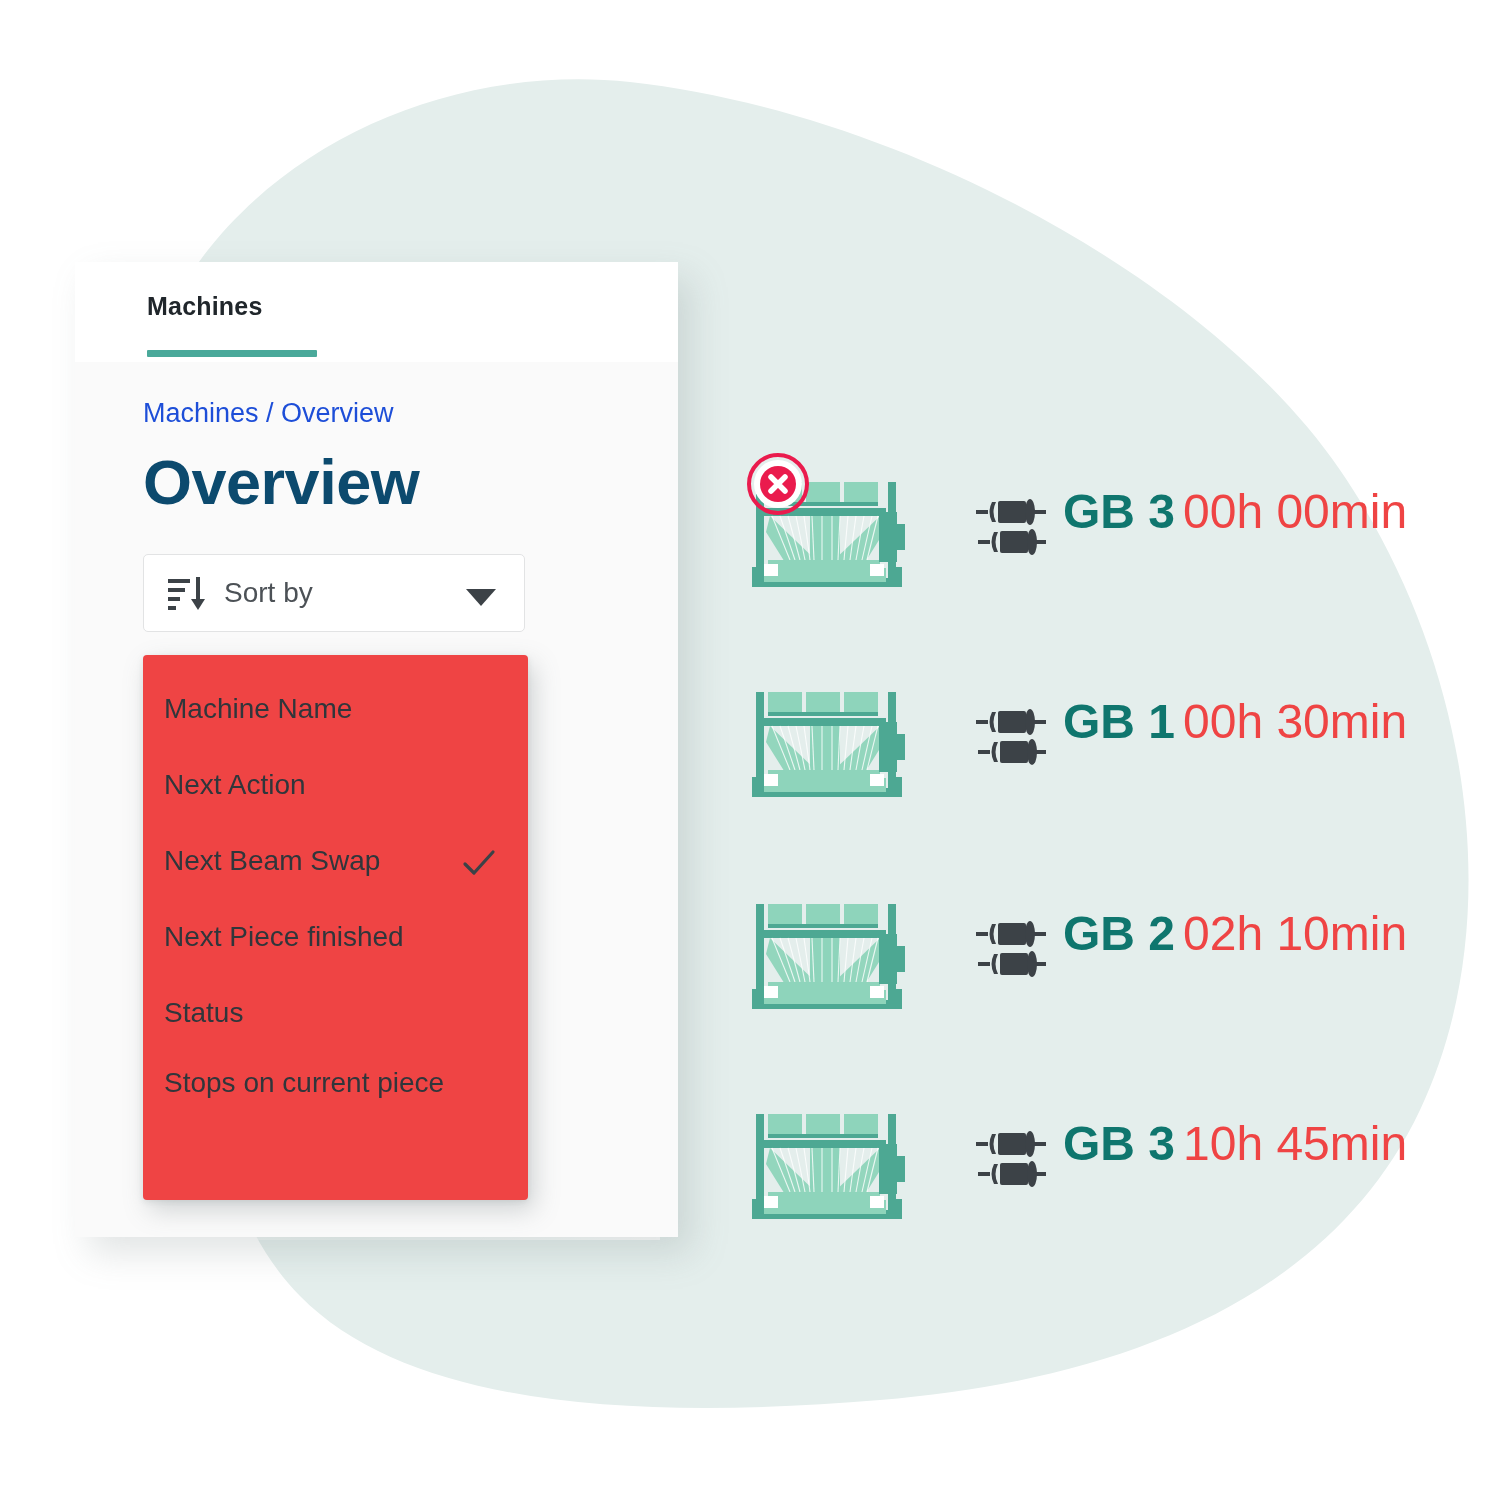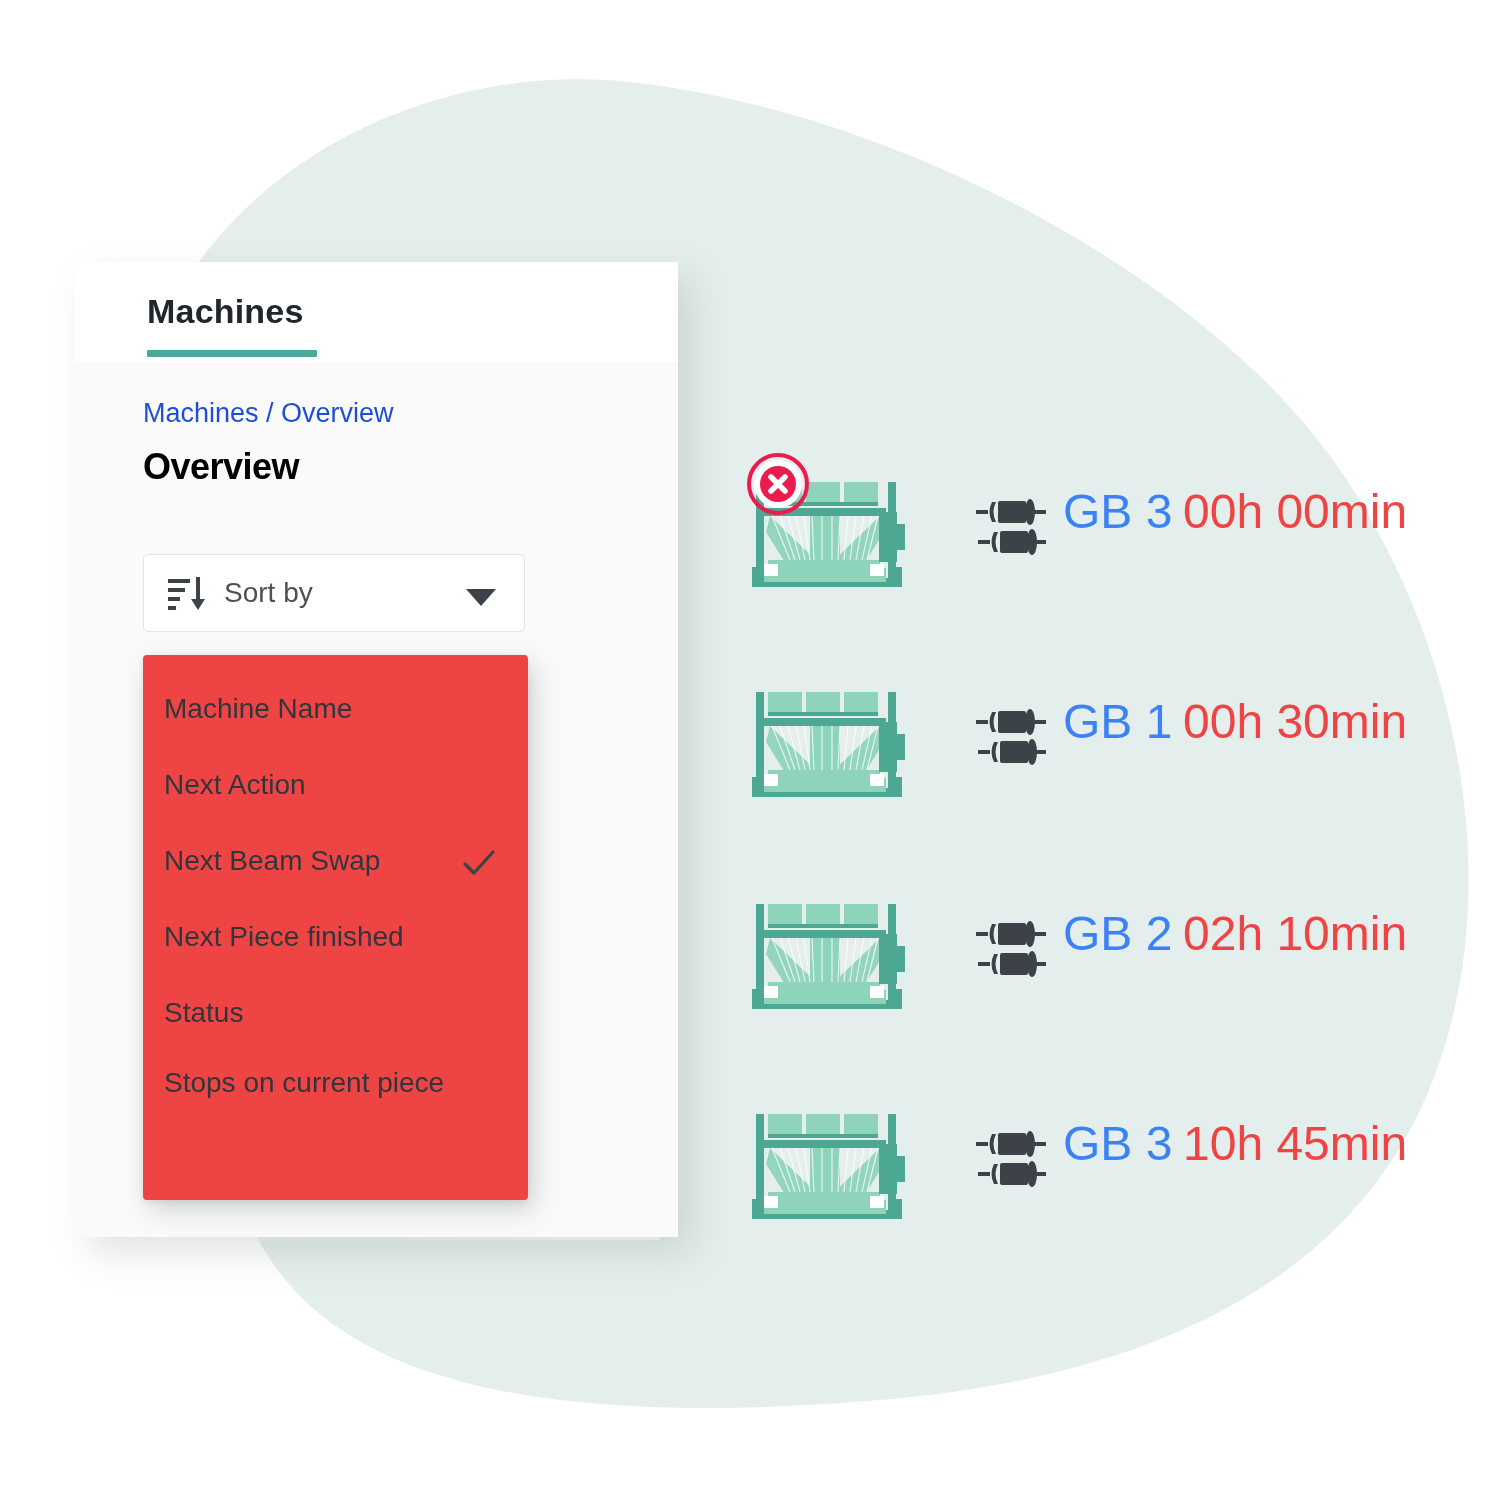--- a/index.html
+++ b/index.html
@@ -46,37 +46,37 @@
     position:absolute;left:75px;top:262px;width:603px;height:975px;
     background:#ffffff;
     box-shadow:14px 16px 34px rgba(120,130,130,0.22);
   }
   .card-head{
     position:absolute;left:0;top:0;width:603px;height:100px;
     background:#ffffff;
   }
   .tab{
     position:absolute;left:72px;top:30px;
-    font-size:34px;font-weight:bold;color:#20262b;letter-spacing:.2px;
+    font-size:25px;font-weight:bold;color:#20262b;letter-spacing:.2px;
   }
   .tab-underline{
     position:absolute;left:72px;top:88px;width:170px;height:7px;
     background:#4aa99a;border-radius:1px;
   }
   .card-body{
     position:absolute;left:0;top:100px;width:603px;height:875px;
     background:#fafafa;
   }
   .breadcrumb{
     position:absolute;left:68px;top:36px;
     font-size:27px;color:#1d4ed8;white-space:nowrap;
   }
   .page-title{
     position:absolute;left:68px;top:84px;
-    font-size:36px;font-weight:bold;color:#000000;letter-spacing:-.5px;text-align:center;
+    font-size:63px;font-weight:bold;color:#0c4a6e;letter-spacing:-.5px;text-align:center;
   }
 
   
   .sortby{
     position:absolute;left:68px;top:192px;width:382px;height:78px;
     background:#ffffff;border:1px solid #e2e3e4;border-radius:5px;
     box-sizing:border-box;
     padding-left:46px;
   }
   .sort-icon{position:absolute;left:24px;top:22px;width:38px;height:34px;}
@@ -107,21 +107,21 @@
   .menu-check{
     position:absolute;right:32px;top:22px;width:34px;height:34px;
   }
 
   
   .mach-row{position:absolute;left:748px;width:700px;height:180px;}
   .mach-art{position:absolute;left:0;top:14px;width:168px;height:128px;}
   .beam-icon{position:absolute;left:228px;top:38px;width:72px;height:62px;}
   .mach-name{
     position:absolute;left:315px;top:26px;
-    font-size:48px;color:#3b82f6;white-space:nowrap;
+    font-size:48px;color:#0f766e;white-space:nowrap;font-weight:bold;
   }
   .mach-time{
     position:absolute;left:435px;top:26px;
     font-size:48px;color:#ef4444;white-space:nowrap;
   }
   .error-badge{position:absolute;left:-1px;top:-5px;width:62px;height:62px;}
 </style>
 </head>
 <body>
 

